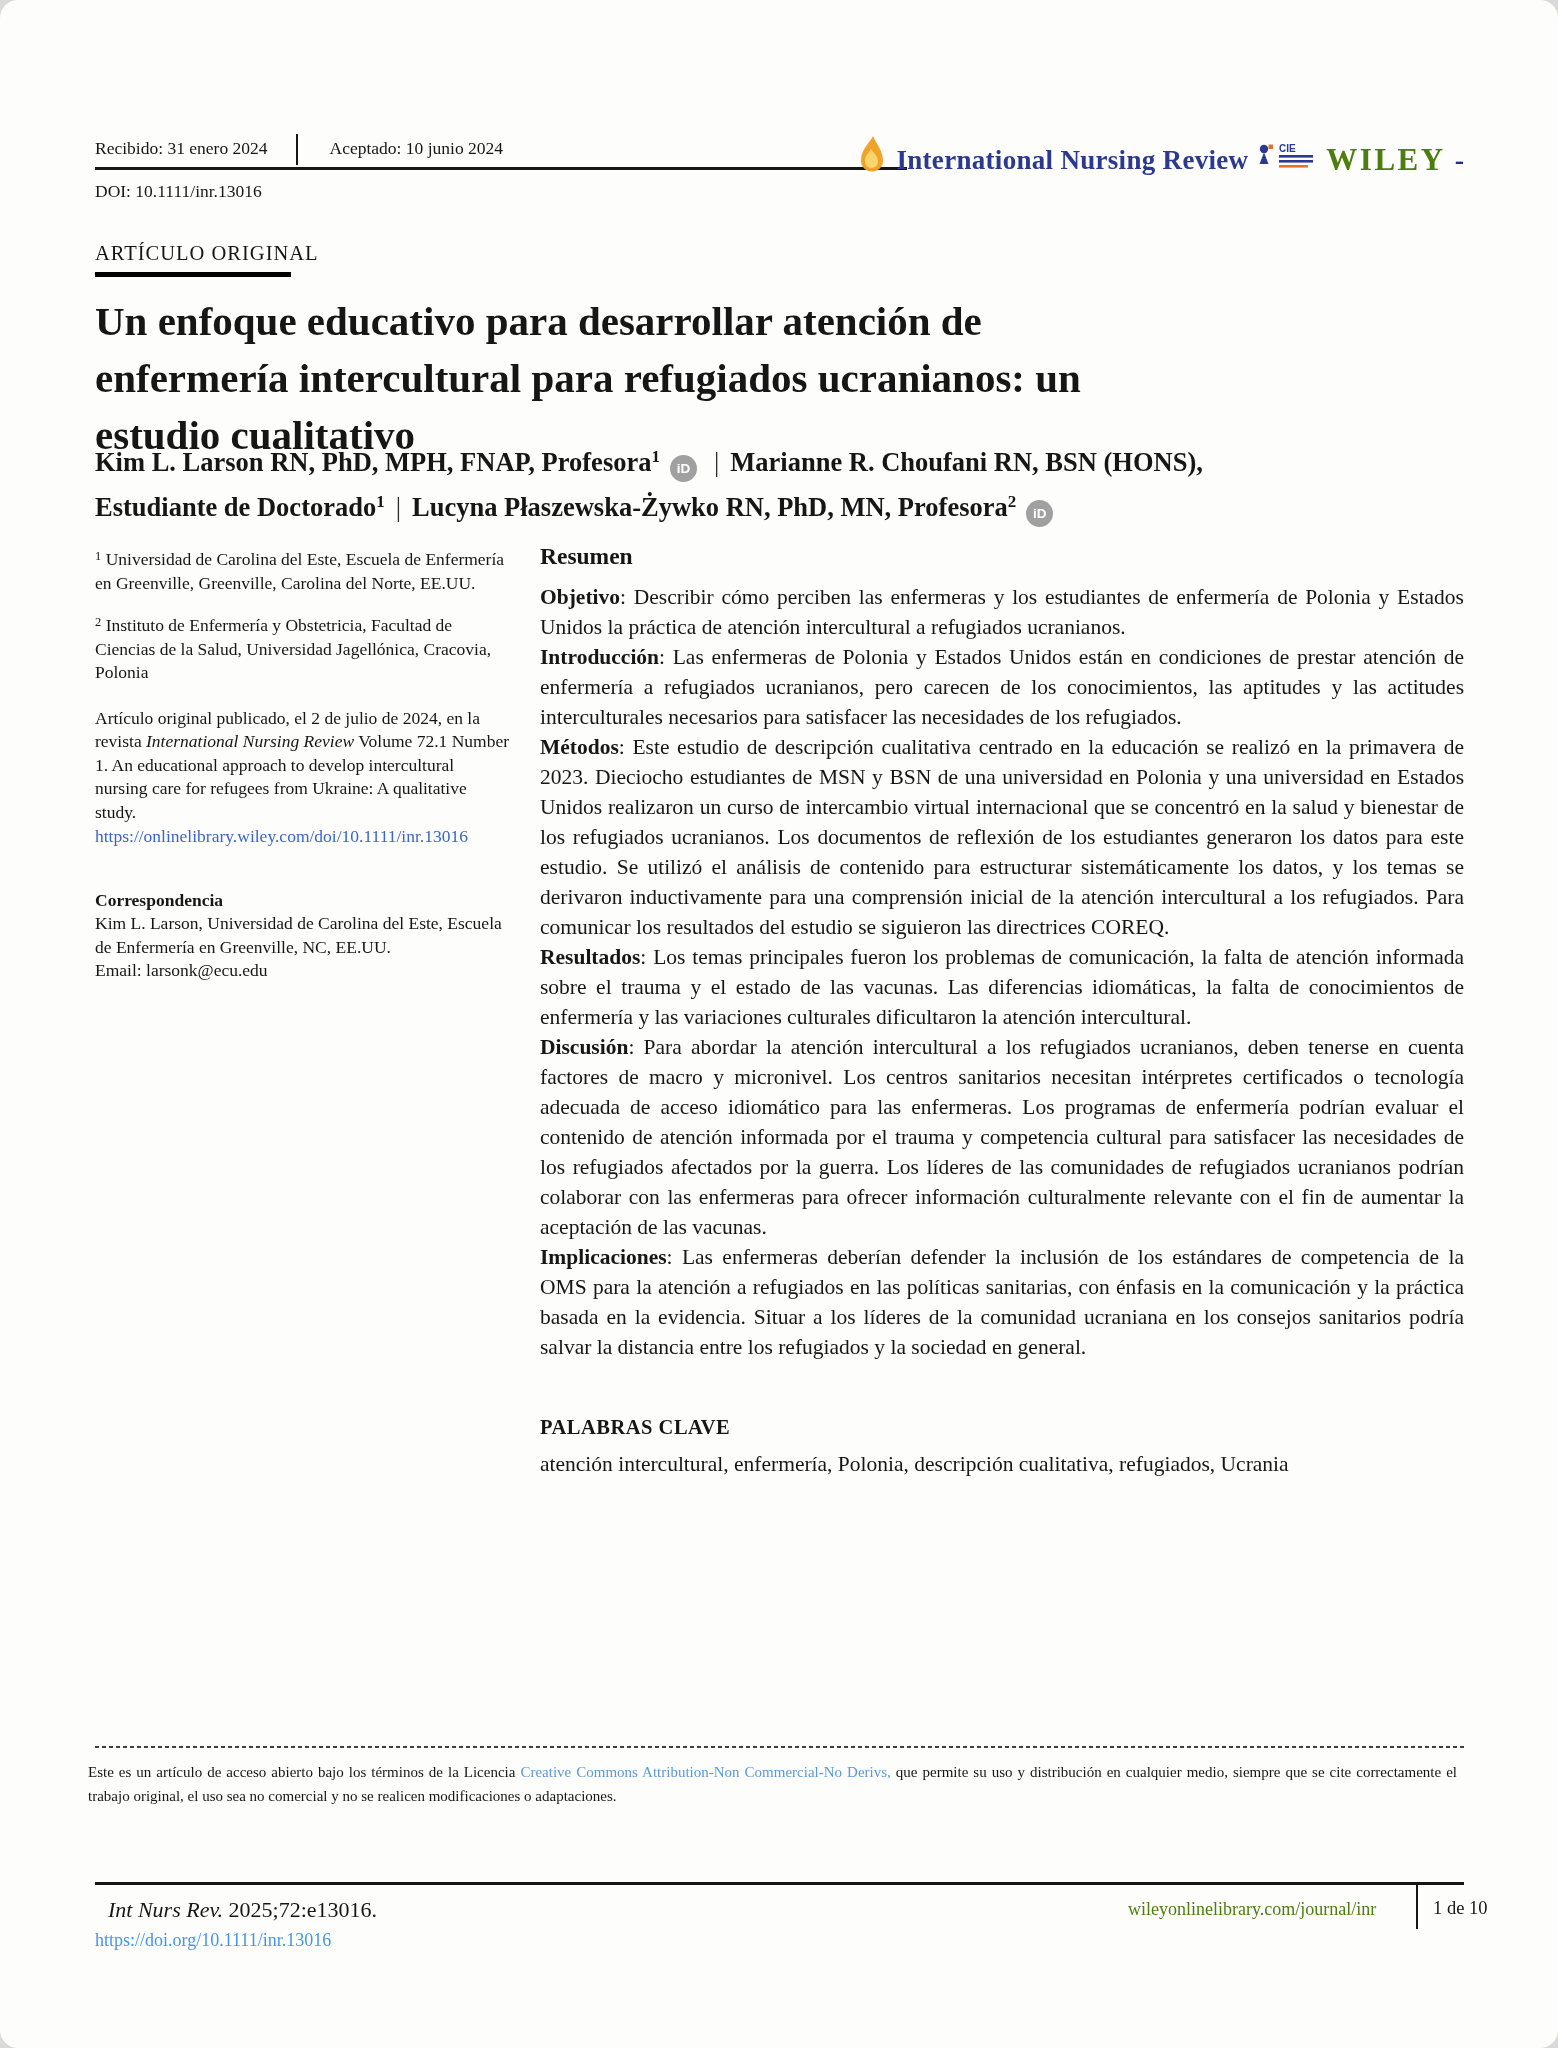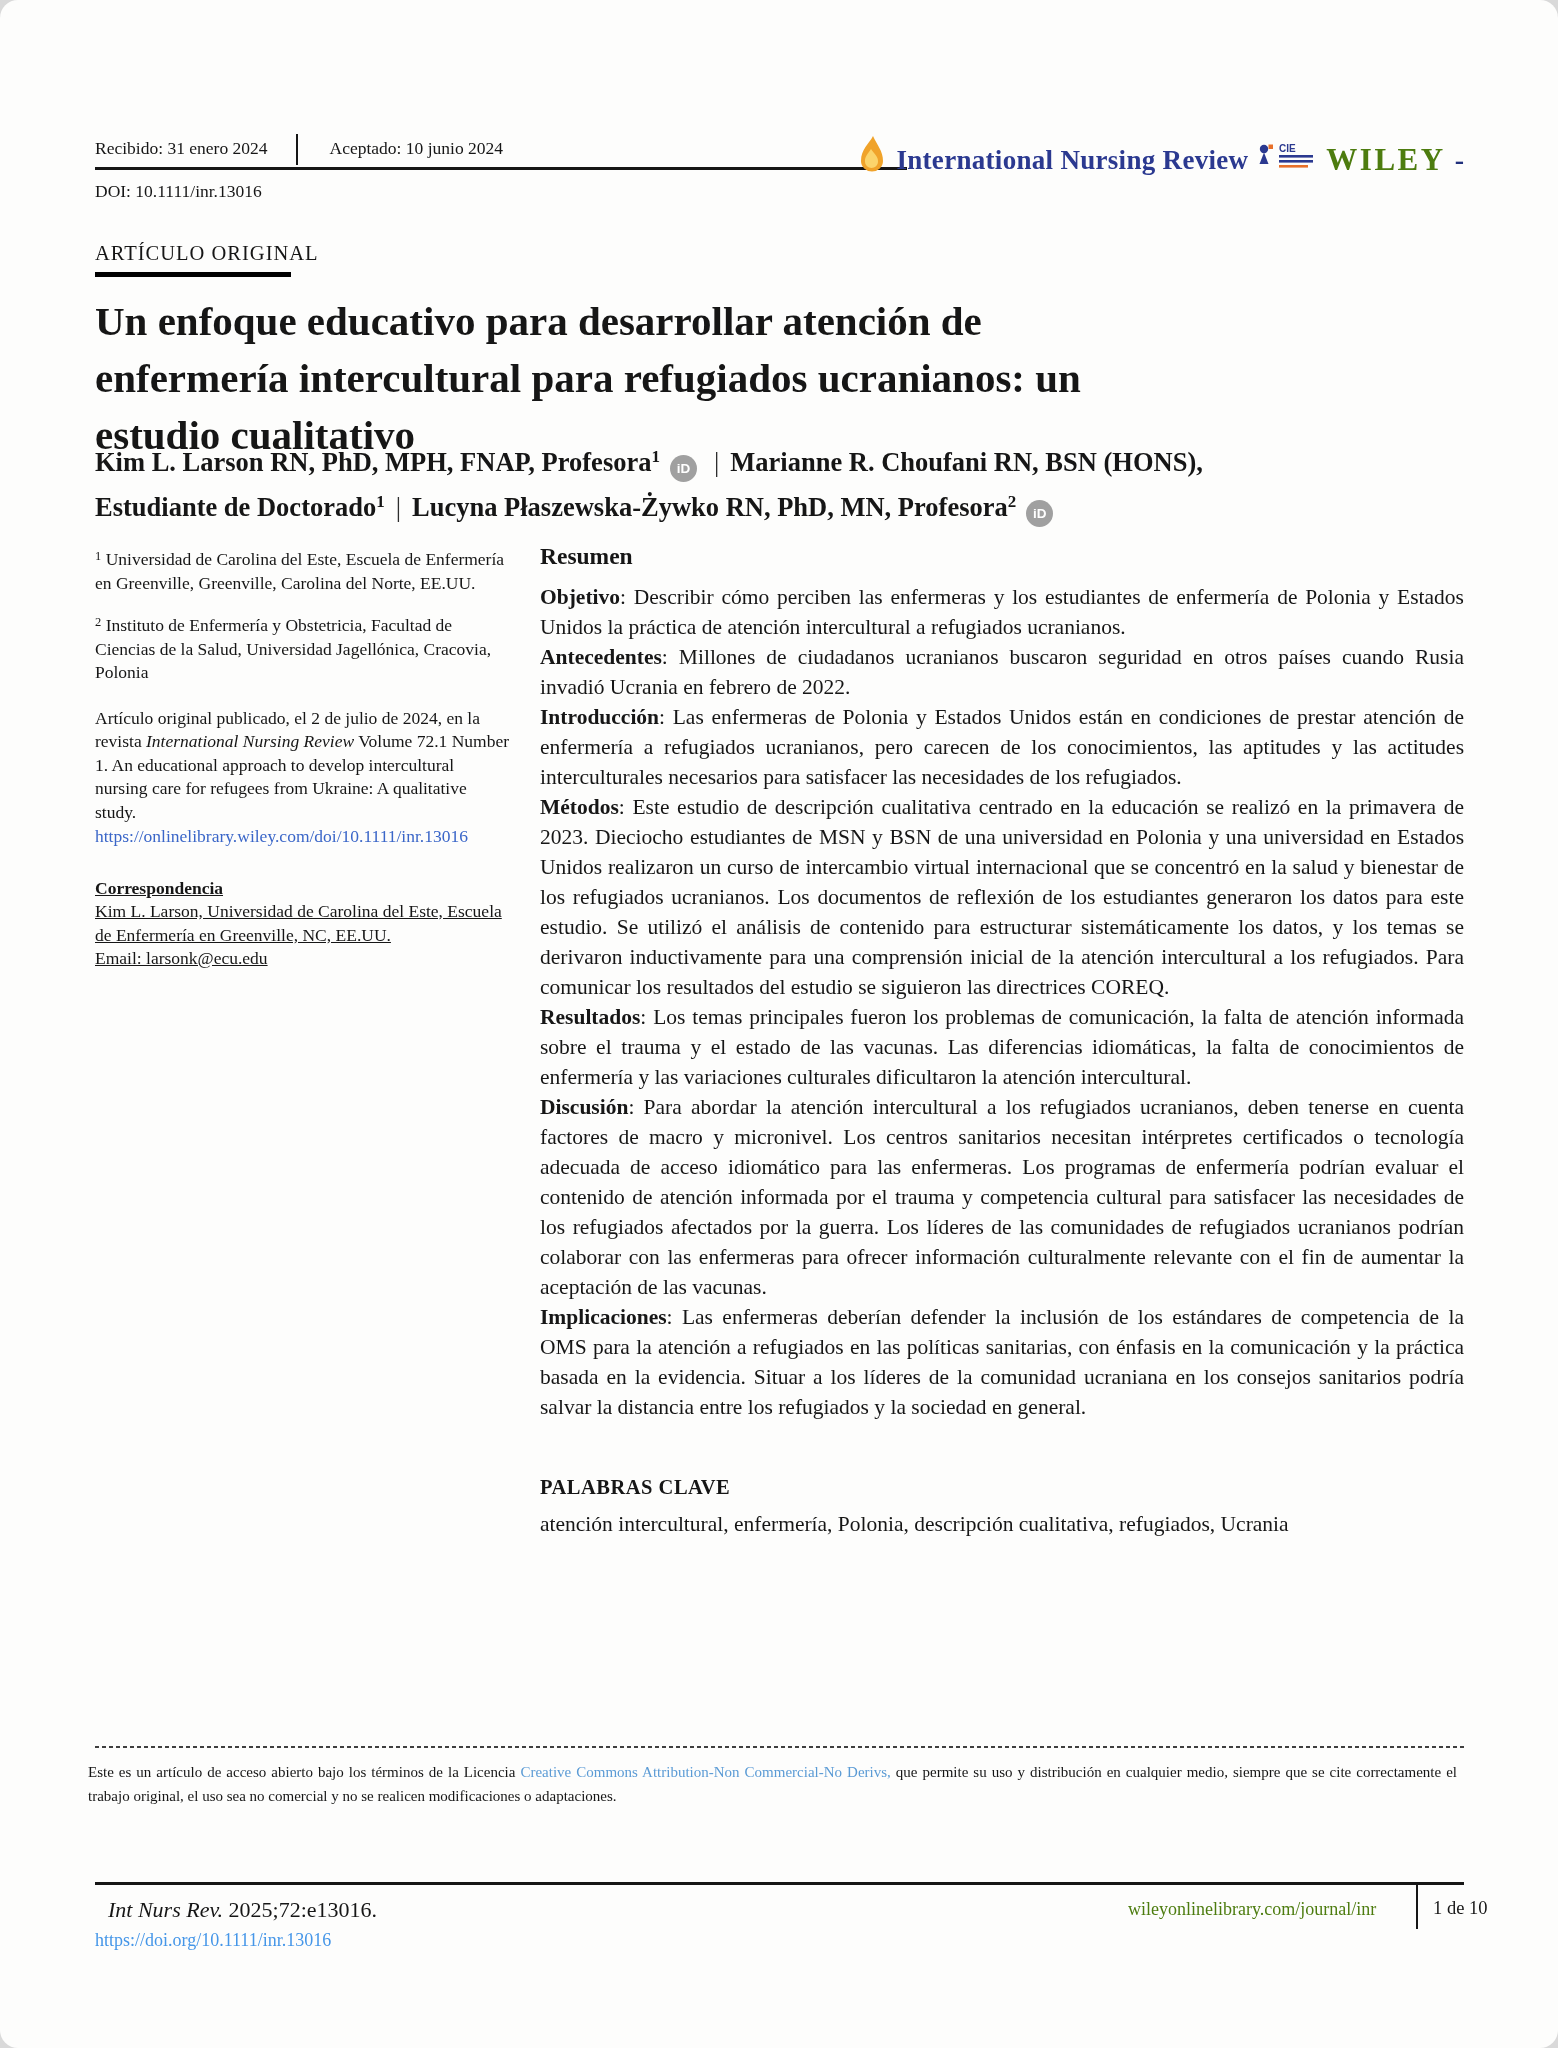--- a/index.html
+++ b/index.html
@@ -37,21 +37,21 @@
     font-family:"Liberation Sans", sans-serif; font-size:13.5px; font-weight:bold;
     vertical-align:-2px; margin:0 6px 0 10px;
   }
 
   
   .sidebar { position:absolute; left:95px; top:545px; width:414px; font-size:17.5px; line-height:23.5px; }
   .aff { margin-bottom:16px; }
   .side-sup { font-size:12.5px; vertical-align:5px; }
   .pubnote { margin-top:22px; }
   .side-link { color:#3a66c8; word-break:break-all; display:block; margin-top:1px; }
-  .correspondence { margin-top:28px;text-decoration:underline; }
+  .correspondence { margin-top:40px; }
   .corr-heading { font-weight:bold; }
 
   
   .abstract { position:absolute; left:540px; top:543px; width:924px; }
   .abstract-heading { font-size:23.5px; font-weight:bold; margin:0 0 12px 0; }
   .abs-p { margin:0; font-size:21.5px; line-height:30px; text-align:justify; }
   .abs-label { font-weight:bold; }
   .keywords { margin-top:54px; }
   .keywords-heading { font-size:20.5px; font-weight:bold; letter-spacing:0.5px; margin:0 0 13px 0; }
   .keywords-text { font-size:21.5px; margin:0; }
@@ -132,21 +132,20 @@
     <div class="correspondence">
       <div class="corr-heading">Correspondencia</div>
       <div>Kim L. Larson, Universidad de Carolina del Este, Escuela de Enfermería en Greenville, NC, EE.UU.</div>
       <div>Email: larsonk@ecu.edu</div>
     </div>
   </div>
 
   <div class="abstract">
     <h2 class="abstract-heading">Resumen</h2>
     <p class="abs-p"><span class="abs-label">Objetivo</span><span>: Describir cómo perciben las enfermeras y los estudiantes de enfermería de Polonia y Estados Unidos la práctica de atención intercultural a refugiados ucranianos.</span></p>
-    <p class="abs-p"><span class="abs-label">Antecedentes</span><span>: Millones de ciudadanos ucranianos buscaron seguridad en otros países cuando Rusia invadió Ucrania en febrero de 2022.</span></p>
     <p class="abs-p"><span class="abs-label">Introducción</span><span>: Las enfermeras de Polonia y Estados Unidos están en condiciones de prestar atención de enfermería a refugiados ucranianos, pero carecen de los conocimientos, las aptitudes y las actitudes interculturales necesarios para satisfacer las necesidades de los refugiados.</span></p>
     <p class="abs-p"><span class="abs-label">Métodos</span><span>: Este estudio de descripción cualitativa centrado en la educación se realizó en la primavera de 2023. Dieciocho estudiantes de MSN y BSN de una universidad en Polonia y una universidad en Estados Unidos realizaron un curso de intercambio virtual internacional que se concentró en la salud y bienestar de los refugiados ucranianos. Los documentos de reflexión de los estudiantes generaron los datos para este estudio. Se utilizó el análisis de contenido para estructurar sistemáticamente los datos, y los temas se derivaron inductivamente para una comprensión inicial de la atención intercultural a los refugiados. Para comunicar los resultados del estudio se siguieron las directrices COREQ.</span></p>
     <p class="abs-p"><span class="abs-label">Resultados</span><span>: Los temas principales fueron los problemas de comunicación, la falta de atención informada sobre el trauma y el estado de las vacunas. Las diferencias idiomáticas, la falta de conocimientos de enfermería y las variaciones culturales dificultaron la atención intercultural.</span></p>
     <p class="abs-p"><span class="abs-label">Discusión</span><span>: Para abordar la atención intercultural a los refugiados ucranianos, deben tenerse en cuenta factores de macro y micronivel. Los centros sanitarios necesitan intérpretes certificados o tecnología adecuada de acceso idiomático para las enfermeras. Los programas de enfermería podrían evaluar el contenido de atención informada por el trauma y competencia cultural para satisfacer las necesidades de los refugiados afectados por la guerra. Los líderes de las comunidades de refugiados ucranianos podrían colaborar con las enfermeras para ofrecer información culturalmente relevante con el fin de aumentar la aceptación de las vacunas.</span></p>
     <p class="abs-p"><span class="abs-label">Implicaciones</span><span>: Las enfermeras deberían defender la inclusión de los estándares de competencia de la OMS para la atención a refugiados en las políticas sanitarias, con énfasis en la comunicación y la práctica basada en la evidencia. Situar a los líderes de la comunidad ucraniana en los consejos sanitarios podría salvar la distancia entre los refugiados y la sociedad en general.</span></p>
     <div class="keywords">
       <h3 class="keywords-heading">PALABRAS CLAVE</h3>
       <p class="keywords-text">atención intercultural, enfermería, Polonia, descripción cualitativa, refugiados, Ucrania</p>
     </div>
   </div>

